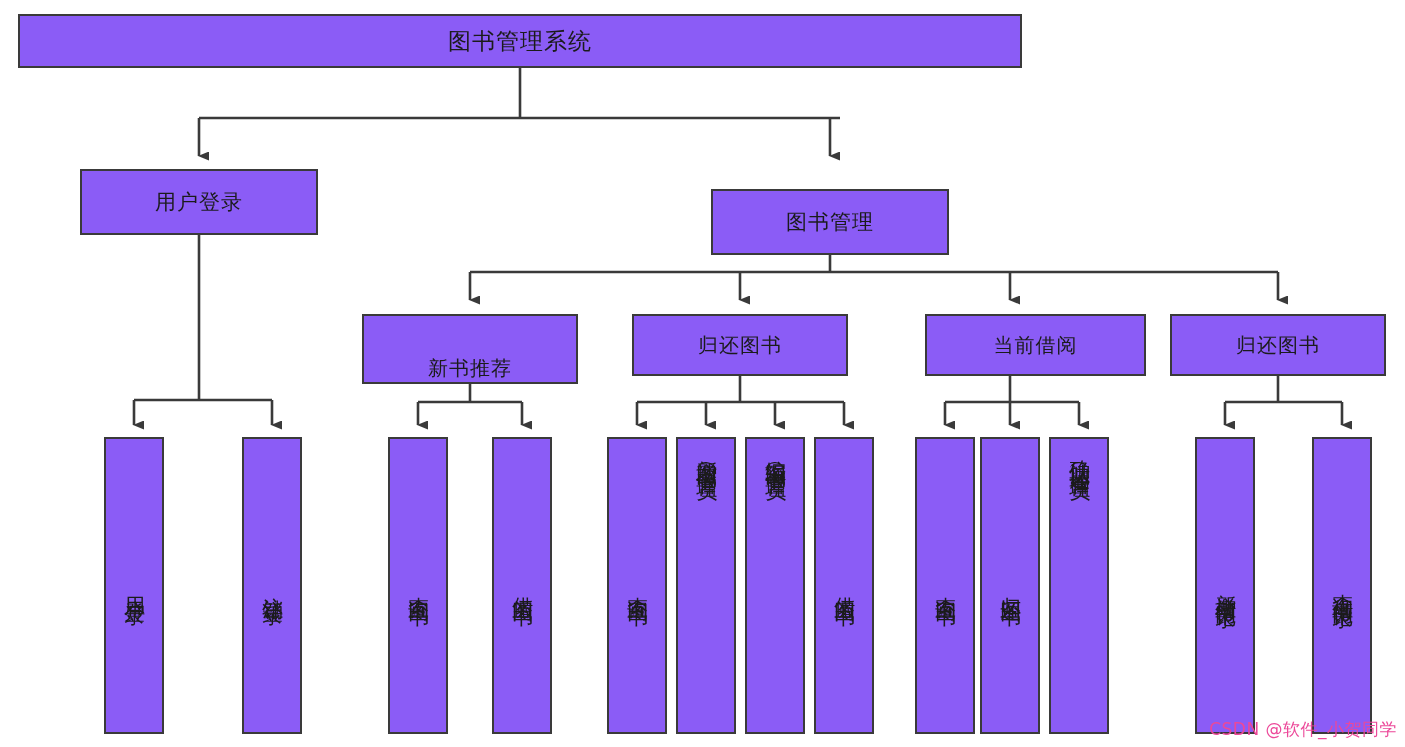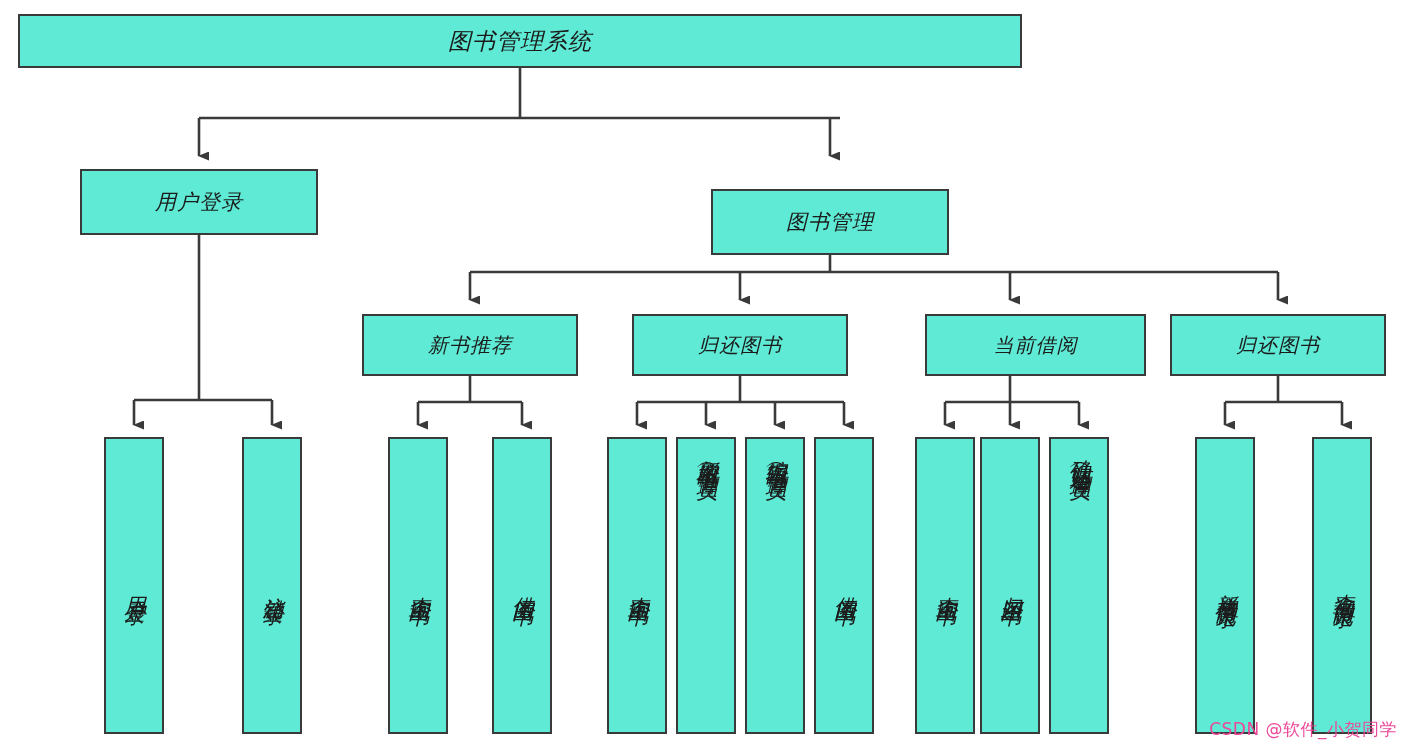--- a/index.html
+++ b/index.html
@@ -21,28 +21,27 @@
     position: absolute;
     left: 0;
     top: 0;
     width: 1405px;
     height: 747px;
     pointer-events: none;
   }
   .node {
     position: absolute;
     box-sizing: border-box;
-    background: #5eead4;
+    background: #8b5cf6;
     border: 2.5px solid #3a3a3a;
     display: flex;
     align-items: center;
     justify-content: center;
     color: #1b1b1b;
     z-index: 2;
-    font-style: italic;
   }
   .node.root {
     font-size: 23px;
     letter-spacing: 1px;
   }
   .node.lvl1 {
     font-size: 21px;
     letter-spacing: 1px;
   }
   .node.lvl2 {
@@ -145,21 +144,21 @@
   </div>
 
   <div class="node lvl1" style="left:80px; top:169px; width:238px; height:66px;">
     <span>用户登录</span>
   </div>
 
   <div class="node lvl1" style="left:711px; top:169px; width:238px; height:66px;margin-top:20px;">
     <span>图书管理</span>
   </div>
 
-  <div class="node lvl2" style="left:362px; top:314px; width:216px; height:62px;">
+  <div class="node lvl2" style="left:362px; top:314px; width:216px; height:70px;align-items:flex-end;">
     <span>新书推荐</span>
   </div>
 
   <div class="node lvl2" style="left:632px; top:314px; width:216px; height:62px;">
     <span>归还图书</span>
   </div>
 
   <div class="node lvl2" style="left:902px; top:314px; width:221px; height:62px;margin-left:23px;">
     <span>当前借阅</span>
   </div>

